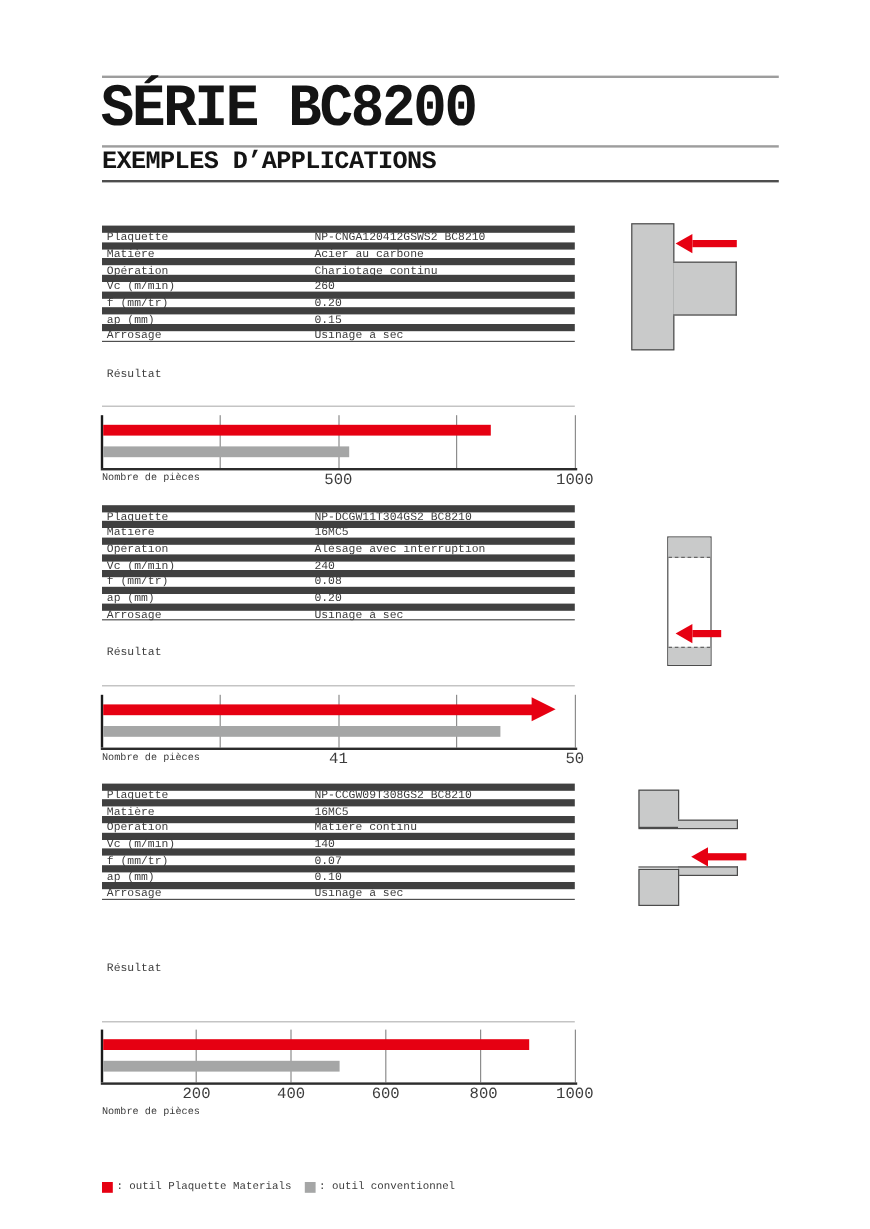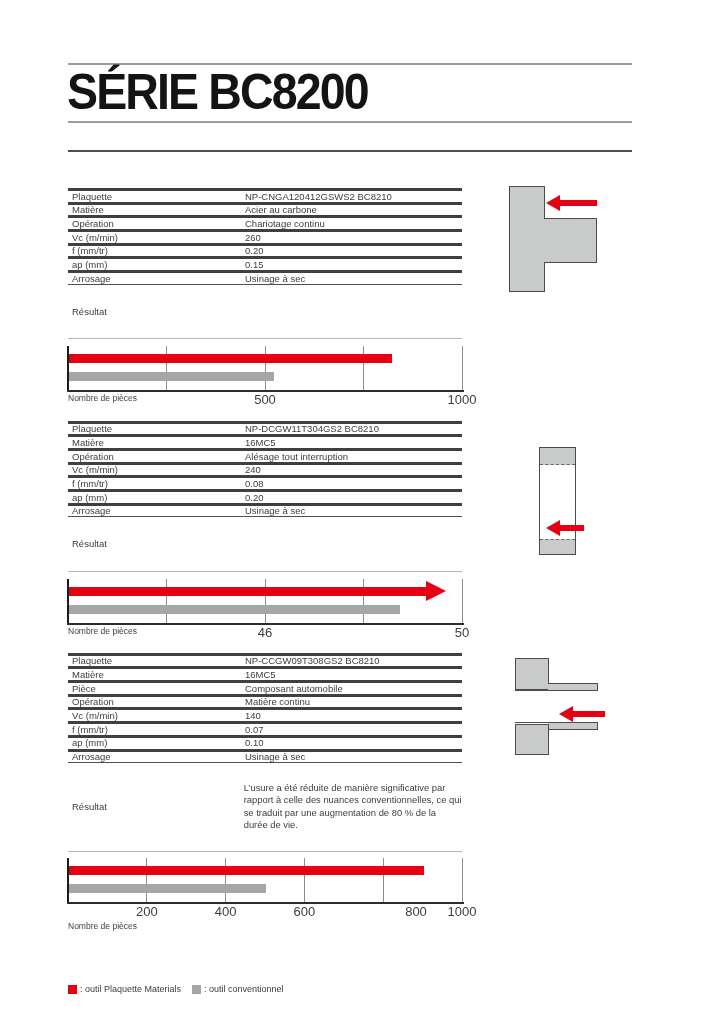--- a/index.html
+++ b/index.html
@@ -1,31 +1,31 @@
 <!DOCTYPE html>
 <html style="--red: #e60012; --gray: #a5a6a6; --part: #c9caca;"><head>
 <meta charset="utf-8">
 <style>
   :root{ --red:#e60012; --gray:#a5a6a6; --part:#c9caca; }
   html,body{margin:0;padding:0;background:#fff;}
   .page{position:relative;width:632px;height:1024px;background:#ffffff;overflow:hidden;
-        font-family:Liberation Sans, sans-serif;color:#3d3d3d;}
+        font-family:Liberation Mono, monospace;color:#3d3d3d;margin-left:17px;}
   
   .rule{position:absolute;left:68px;width:585px;background:#9d9d9d;}
   #rule-top{top:63px;height:2px;}
   #rule-mid{top:121px;height:1.5px;}
   #rule-bot{top:149.5px;height:2px;background:#4e4e4e;}
   .title{position:absolute;left:67px;top:66px;margin:0;font-size:50px;line-height:52px;
          font-weight:700;letter-spacing:-2px;color:#141414;white-space:nowrap;
          transform:scaleX(.93);transform-origin:0 50%;}
   .subtitle{position:absolute;left:68px;top:124px;margin:0;font-size:21px;line-height:24px;
             font-weight:700;letter-spacing:-.5px;color:#141414;white-space:nowrap;}
   
   .table{position:absolute;left:68px;width:394px;border-bottom:1px solid #4f4f4f;}
-  .trow{display:flex;height:13.7px;border-top:3px solid #404040;font-size:9.5px;
+  .trow{display:flex;height:13.7px;border-top:6px solid #404040;font-size:9.5px;
         line-height:13.4px;align-items:center;box-sizing:border-box;}
   .tlabel{width:177px;padding-left:4px;box-sizing:border-box;}
   .tvalue{flex:1;}
   
   .result{position:absolute;left:68px;width:394px;display:flex;align-items:center;
           border-bottom:1.5px solid #b6b6b6;font-size:9.5px;box-sizing:border-box;}
   .rtext{width:220px;font-size:9.4px;line-height:12.4px;}
   
   .chart{position:absolute;left:68px;width:394px;height:84px;}
   .axisy{position:absolute;left:-1px;top:0;width:2px;height:44px;background:#1b1b1b;}
@@ -51,20 +51,21 @@
   .pageno{position:absolute;left:683px;top:981px;font-size:11.5px;color:#4d4d4d;}
 </style>
 </head>
 <body>
 
 <div class="page">
 
   <div class="rule" id="rule-top"></div>
   <h1 class="title">SÉRIE BC8200</h1>
   <div class="rule" id="rule-mid"></div>
+  <h2 class="subtitle">EXEMPLES D’APPLICATIONS</h2>
   <div class="rule" id="rule-bot"></div>
 
   <div>
     <div class="shape" style="left:509px;top:186px;width:36px;height:106px;"></div>
     <div class="shape" style="left:544px;top:218px;width:53px;height:45px;border-left:none;"></div>
     <div class="abody" style="left:560px;top:199.5px;width:37px;height:6px;"></div>
     <div class="ahleft" style="left:546px;top:194.5px;"></div>
   </div>
 
   <div>
@@ -144,21 +145,21 @@
       <div class="trow">
         <div class="tlabel">Plaquette</div>
         <div class="tvalue">NP-DCGW11T304GS2 BC8210</div>
       </div>
       <div class="trow">
         <div class="tlabel">Matière</div>
         <div class="tvalue">16MC5</div>
       </div>
       <div class="trow">
         <div class="tlabel">Opération</div>
-        <div class="tvalue">Alésage tout interruption</div>
+        <div class="tvalue">Alésage avec interruption</div>
       </div>
       <div class="trow">
         <div class="tlabel">Vc (m/min)</div>
         <div class="tvalue">240</div>
       </div>
       <div class="trow">
         <div class="tlabel">f (mm/tr)</div>
         <div class="tvalue">0.08</div>
       </div>
       <div class="trow">
@@ -170,44 +171,40 @@
         <div class="tvalue">Usinage à sec</div>
       </div>
     </div>
     <div class="result" style="top: 516.4px; height: 56.1px;">
       <div class="tlabel">Résultat</div>
     </div>
     <div class="chart" style="top: 579px;">
       <div class="axisy"></div>
       <div class="grid" style="left: 98px;"></div>
       <div class="grid" style="left: 196.5px;"></div>
-      <div class="tick" style="left: 197px;">46</div>
+      <div class="tick" style="left: 197px;">41</div>
       <div class="grid" style="left: 295px;"></div>
       <div class="grid" style="left: 393.5px;"></div>
       <div class="tick" style="left: 394px; text-align: center;">50</div>
       <div class="axisx"></div>
       <div class="bar red" style="width: 358.24px;"></div>
       <div class="ahead" style="left: 358.24px;"></div>
       <div class="bar gray" style="width: 330.96px;"></div>
       <div class="xlabel" style="top: 47px;">Nombre de pièces</div>
     </div>
     <div class="table" style="top: 652.7px;">
       <div class="trow">
         <div class="tlabel">Plaquette</div>
         <div class="tvalue">NP-CCGW09T308GS2 BC8210</div>
       </div>
       <div class="trow">
         <div class="tlabel">Matière</div>
         <div class="tvalue">16MC5</div>
       </div>
       <div class="trow">
-        <div class="tlabel">Pièce</div>
-        <div class="tvalue">Composant automobile</div>
-      </div>
-      <div class="trow">
         <div class="tlabel">Opération</div>
         <div class="tvalue">Matière continu</div>
       </div>
       <div class="trow">
         <div class="tlabel">Vc (m/min)</div>
         <div class="tvalue">140</div>
       </div>
       <div class="trow">
         <div class="tlabel">f (mm/tr)</div>
         <div class="tvalue">0.07</div>
@@ -216,32 +213,31 @@
         <div class="tlabel">ap (mm)</div>
         <div class="tvalue">0.10</div>
       </div>
       <div class="trow">
         <div class="tlabel">Arrosage</div>
         <div class="tvalue">Usinage à sec</div>
       </div>
     </div>
     <div class="result" style="top: 762.3px; height: 90.2px;">
       <div class="tlabel">Résultat</div>
-      <div class="rtext">L’usure a été réduite de manière significative par rapport à celle des nuances conventionnelles, ce qui se traduit par une augmentation de 80 % de la durée de vie.</div>
     </div>
     <div class="chart" style="top: 858px;">
       <div class="axisy"></div>
       <div class="grid" style="left: 78.3px;"></div>
       <div class="tick" style="left: 78.8px;">200</div>
       <div class="grid" style="left: 157.1px;"></div>
       <div class="tick" style="left: 157.6px;">400</div>
       <div class="grid" style="left: 235.9px;"></div>
       <div class="tick" style="left: 236.4px;">600</div>
       <div class="grid" style="left: 314.7px;"></div>
-      <div class="tick" style="left: 328px; padding-left: 40px;">800</div>
+      <div class="tick" style="left: 298px; padding-left: 40px;">800</div>
       <div class="grid" style="left: 393.5px;"></div>
       <div class="tick" style="left: 394px;">1000</div>
       <div class="axisx"></div>
       <div class="bar red" style="width: 354.6px;"></div>
       <div class="bar gray" style="width: 197px;"></div>
       <div class="xlabel" style="top: 63px;">Nombre de pièces</div>
     </div>
   </div>
 
 </body></html>

